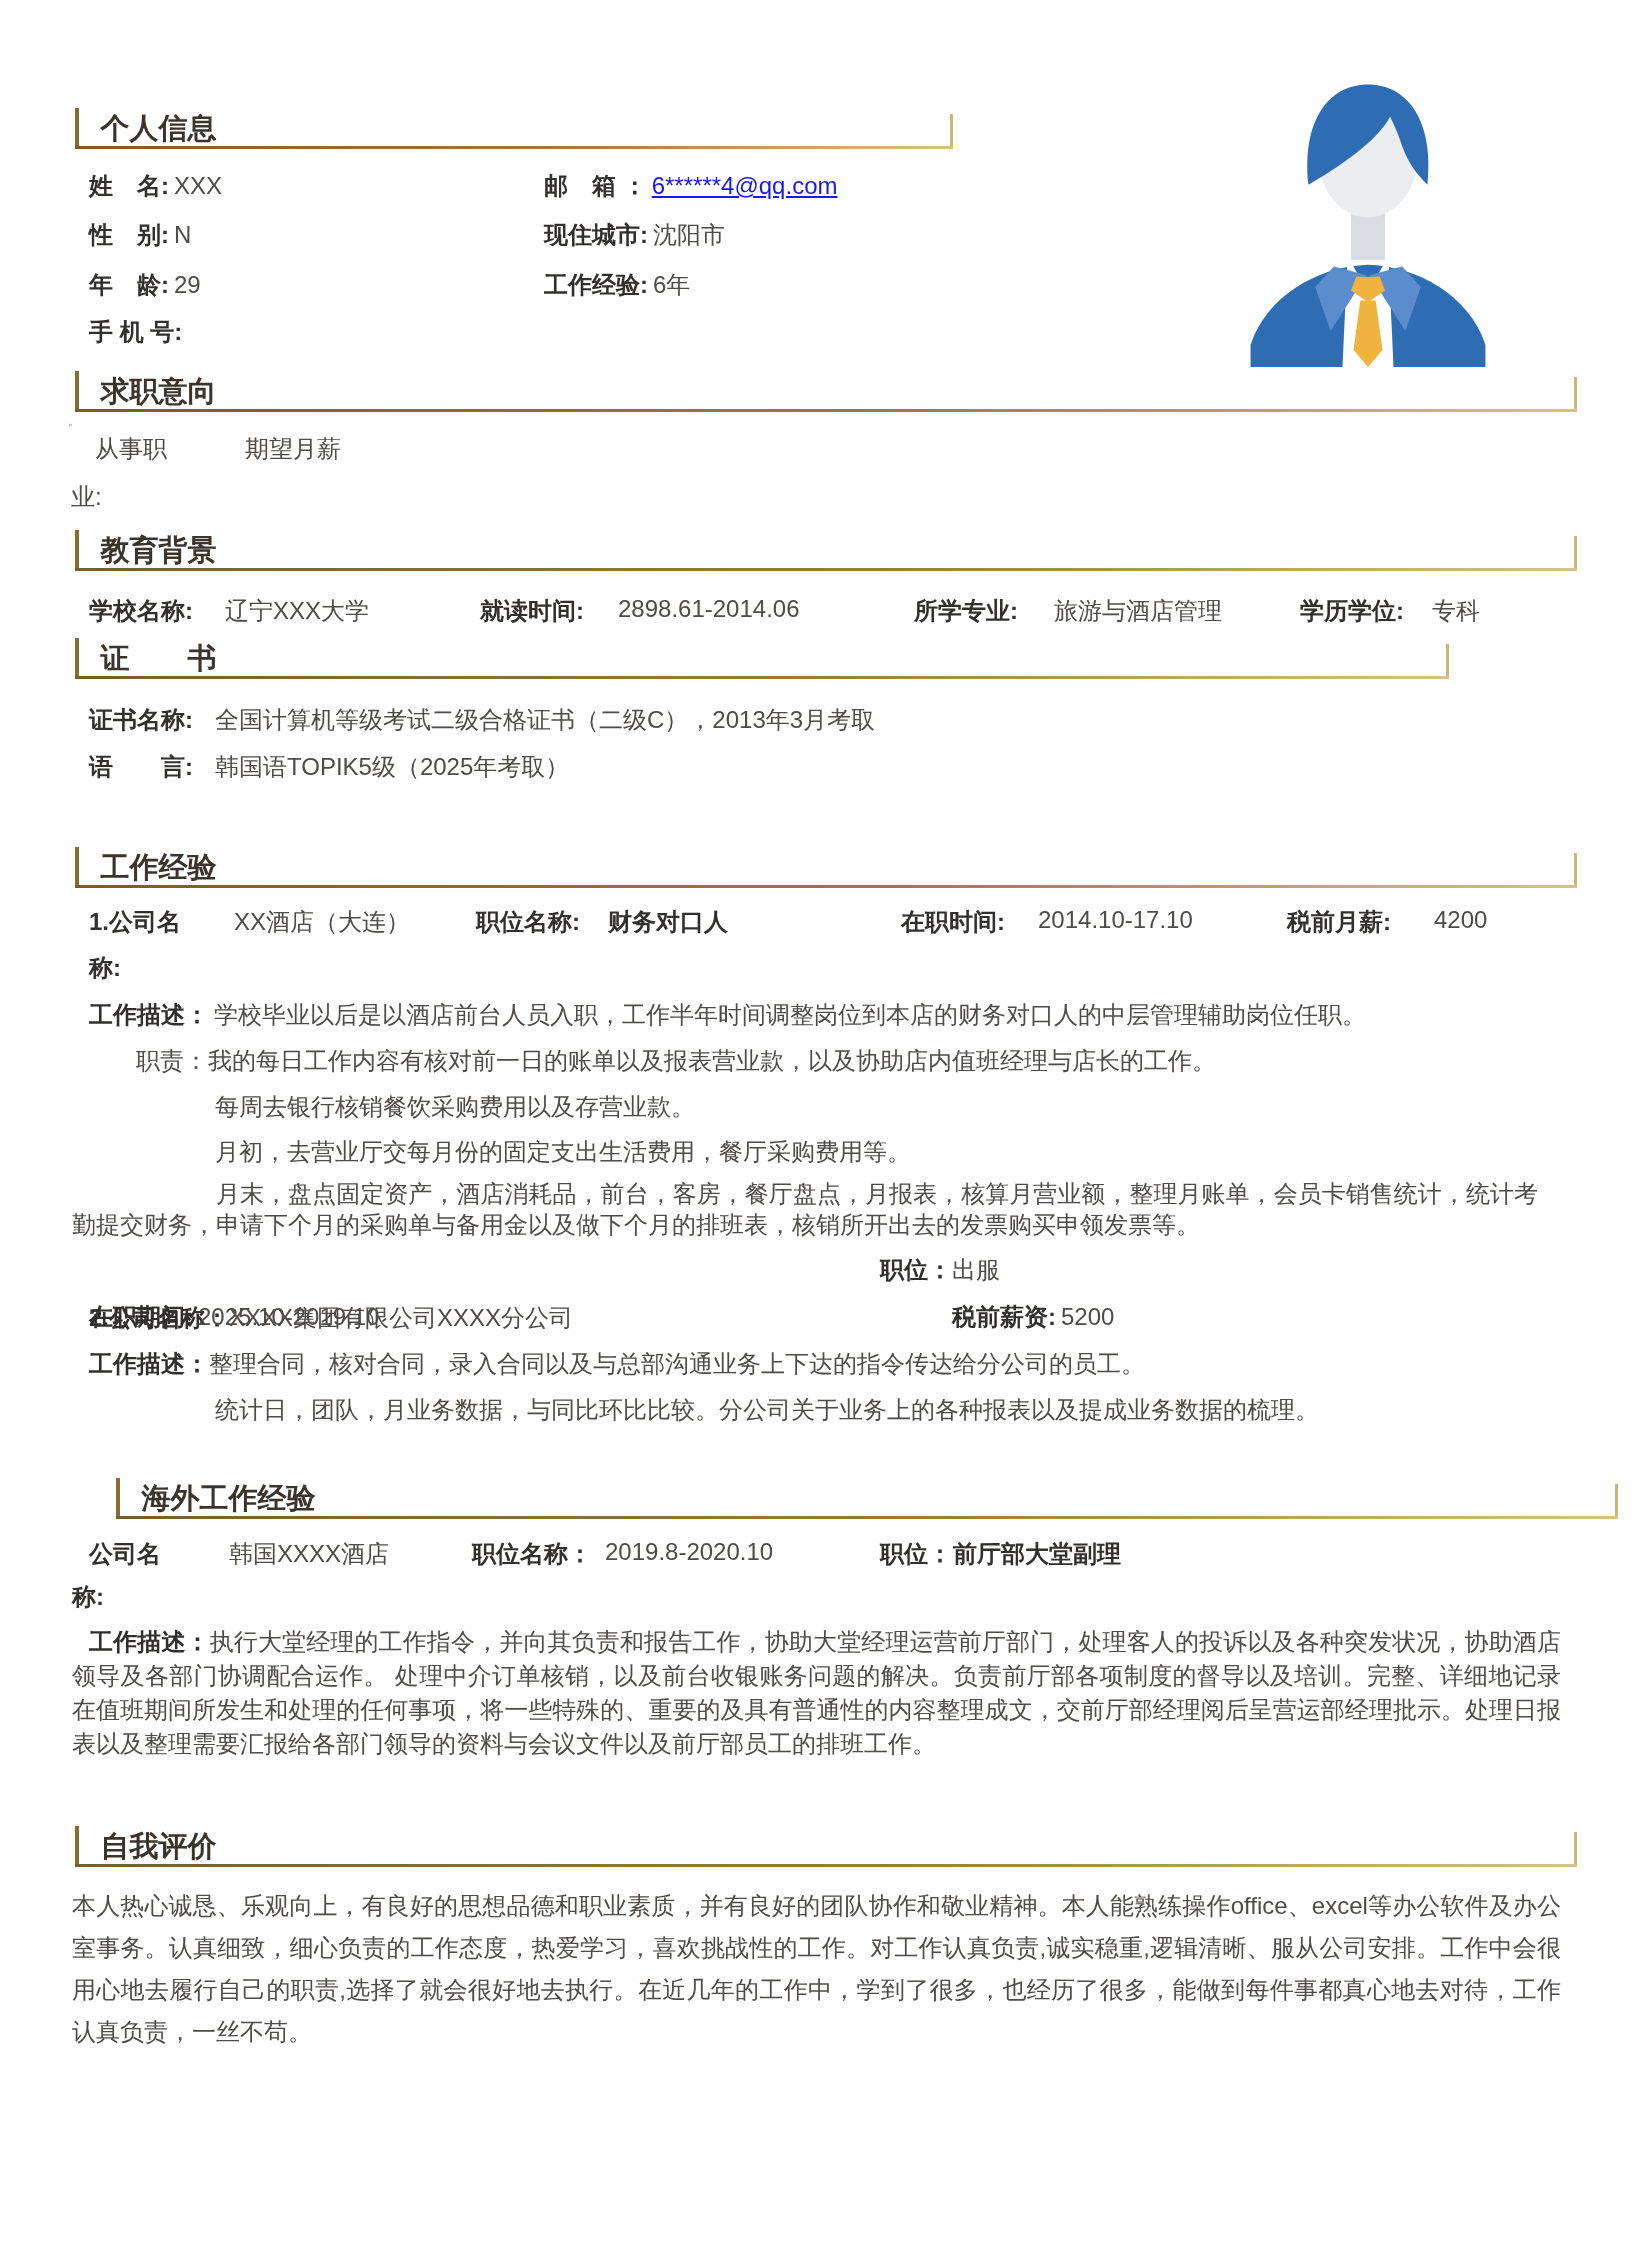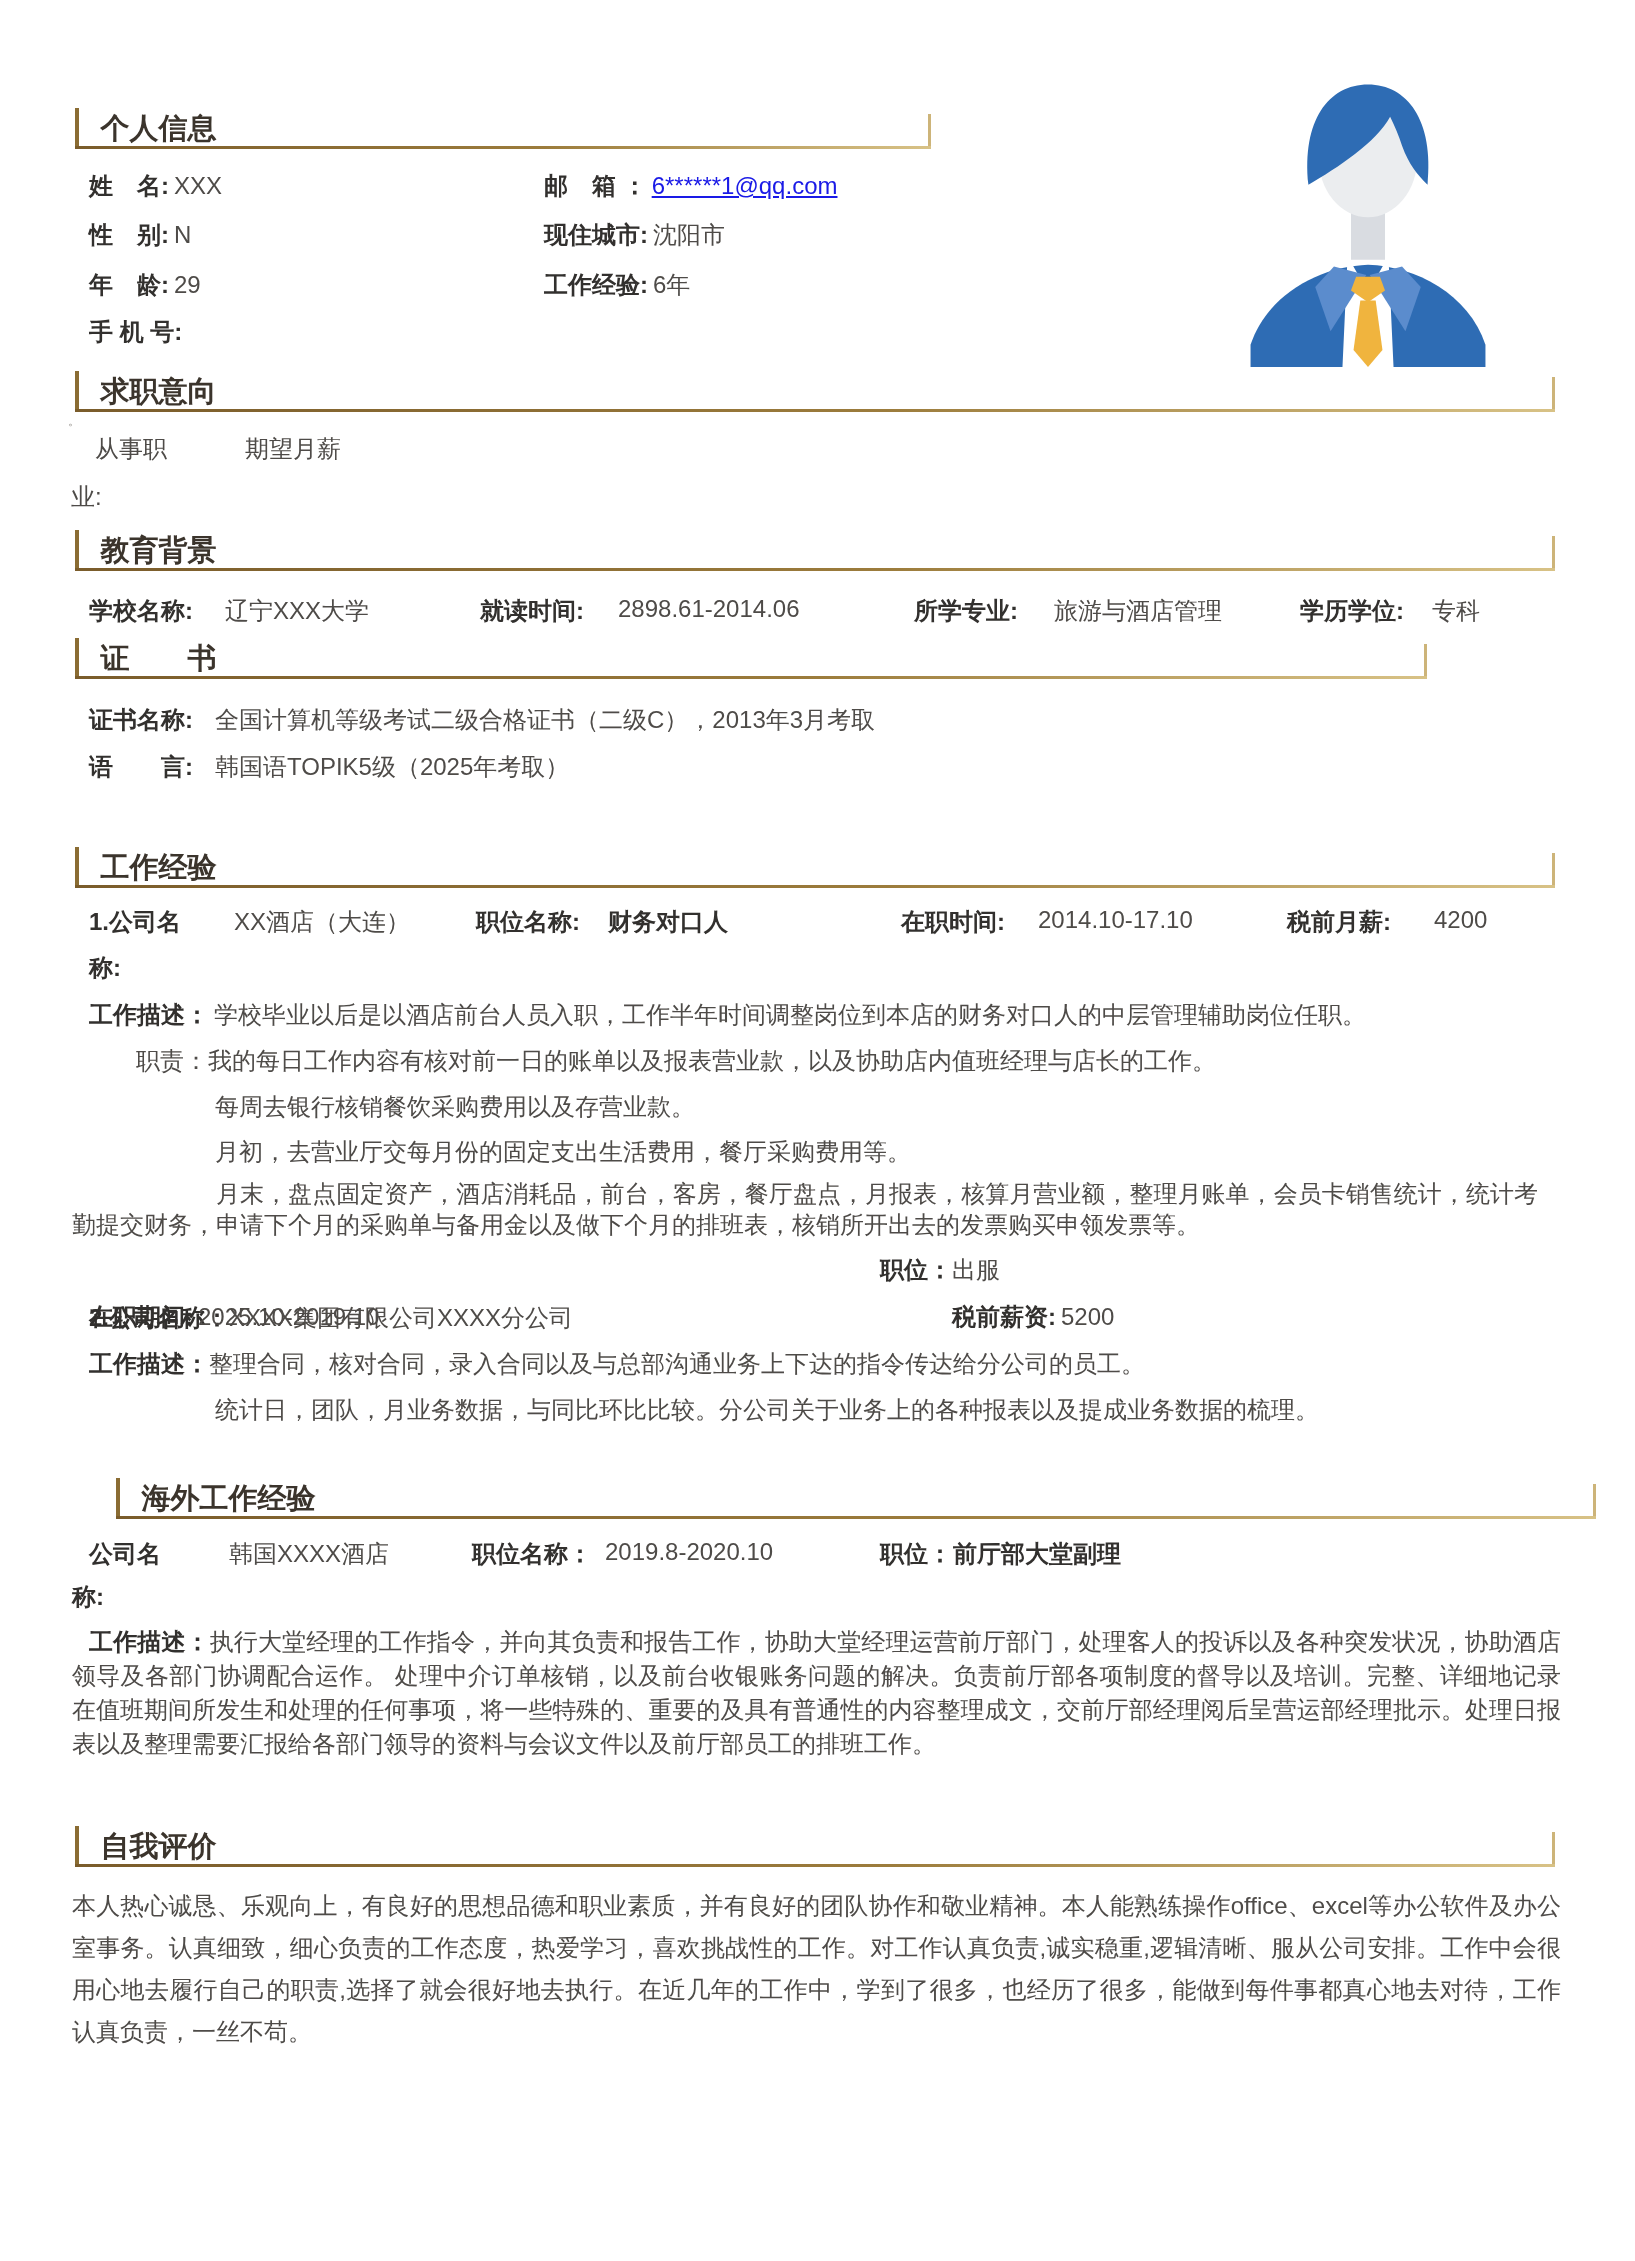--- a/index.html
+++ b/index.html
@@ -1,20 +1,20 @@
 <!DOCTYPE html>
 <html style="font-size:13.6px"><head>
 <meta charset="utf-8">
 <style>
   html,body{margin:0;padding:0;background:#ffffff;}
   .page{position:relative;width:1636px;height:2261px;background:#ffffff;overflow:hidden;
         font-family:"Liberation Sans","DejaVu Sans",sans-serif;color:#4e4b48;font-size:24px;}
   .abs{position:absolute;white-space:pre;}
   .b{font-weight:bold;color:#32302e;}
-  .sec{position:absolute;left:75px;height:42px;}
+  .sec{position:absolute;left:75px;height:42px;padding-left:22px;}
   .sec .bar{position:absolute;left:0;top:0.8px;width:4.2px;height:39px;background:#8a6c33;}
   .sec .ttl{position:absolute;left:25.5px;top:1.7px;font-size:29px;font-weight:bold;color:#3b342c;white-space:pre;}
   .sec .ul{position:absolute;left:0;top:39px;height:3.4px;width:100%;
            background:linear-gradient(90deg,#7a5c2b,#9c7c3c 55%,#d8c286);}
   .sec .tick{position:absolute;right:0;top:6.8px;width:3.4px;height:32px;background:#cdb479;}
   .v{margin-left:5px;}
   .vn{margin-left:22px;}
   .link{color:#1a1ae6;text-decoration:underline;}
   .para{position:absolute;margin:0;text-align:justify;color:#4e4b48;}
   .dot{position:absolute;font-size:12px;color:#8f8b86;}
@@ -30,21 +30,21 @@
     <div class="ttl">个人信息</div>
     <div class="ul"></div>
     <div class="tick"></div>
   </div>
 
   <div class="abs" style="left:89px;top:170px;"><span class="b">姓　名:</span><span class="v">XXX</span></div>
   <div class="abs" style="left:89px;top:219px;"><span class="b">性　别:</span><span class="v">N</span></div>
   <div class="abs" style="left:89px;top:269px;"><span class="b">年　龄:</span><span class="v">29</span></div>
   <div class="abs" style="left:89px;top:316px;"><span class="b">手 机 号:</span><span class="v"></span></div>
 
-  <div class="abs" style="left:544px;top:170px;"><span class="b">邮　箱 ：</span><a class="v link" href="#">6******1@qq.com</a></div>
+  <div class="abs" style="left:544px;top:170px;"><span class="b">邮　箱 ：</span><a class="v link" href="#">6******4@qq.com</a></div>
   <div class="abs" style="left:544px;top:219px;"><span class="b">现住城市:</span><span class="v">沈阳市</span></div>
   <div class="abs" style="left:544px;top:269px;"><span class="b">工作经验:</span><span class="v">6年</span></div>
 
   <div class="avatar">
     <svg width="252" height="303" viewBox="0 0 296 356" xmlns="http://www.w3.org/2000/svg">
       <rect width="296" height="356" fill="#ffffff"></rect>
       <rect x="128" y="150" width="40" height="80" fill="#d9dce1"></rect>
       <ellipse cx="148" cy="110" rx="58" ry="70" fill="#ebedef"></ellipse>
       <path d="M78,142 C70,66 102,24 148,24 C194,24 226,66 218,142 C206,130 196,118 188,96 C184,84 180,74 174,62 C158,92 112,122 78,142 Z" fill="#2e6cb4"></path>
       <path d="M10,356 L10,330 C30,270 92,238 148,236 C204,238 266,270 286,330 L286,356 Z" fill="#2e6cb4"></path>

